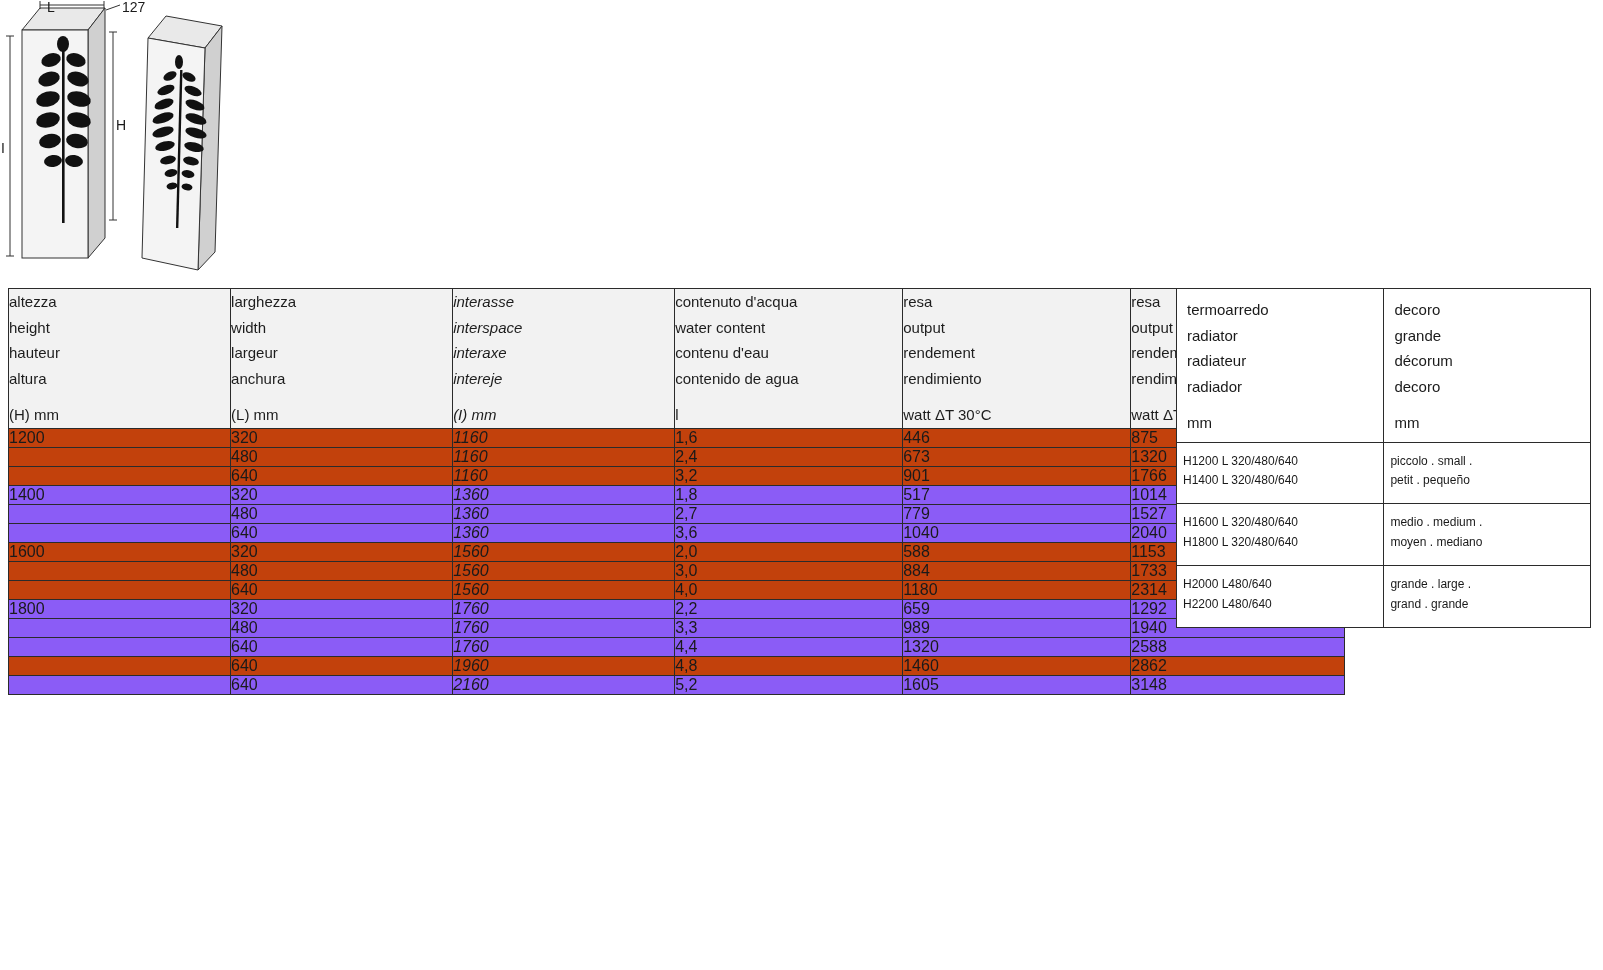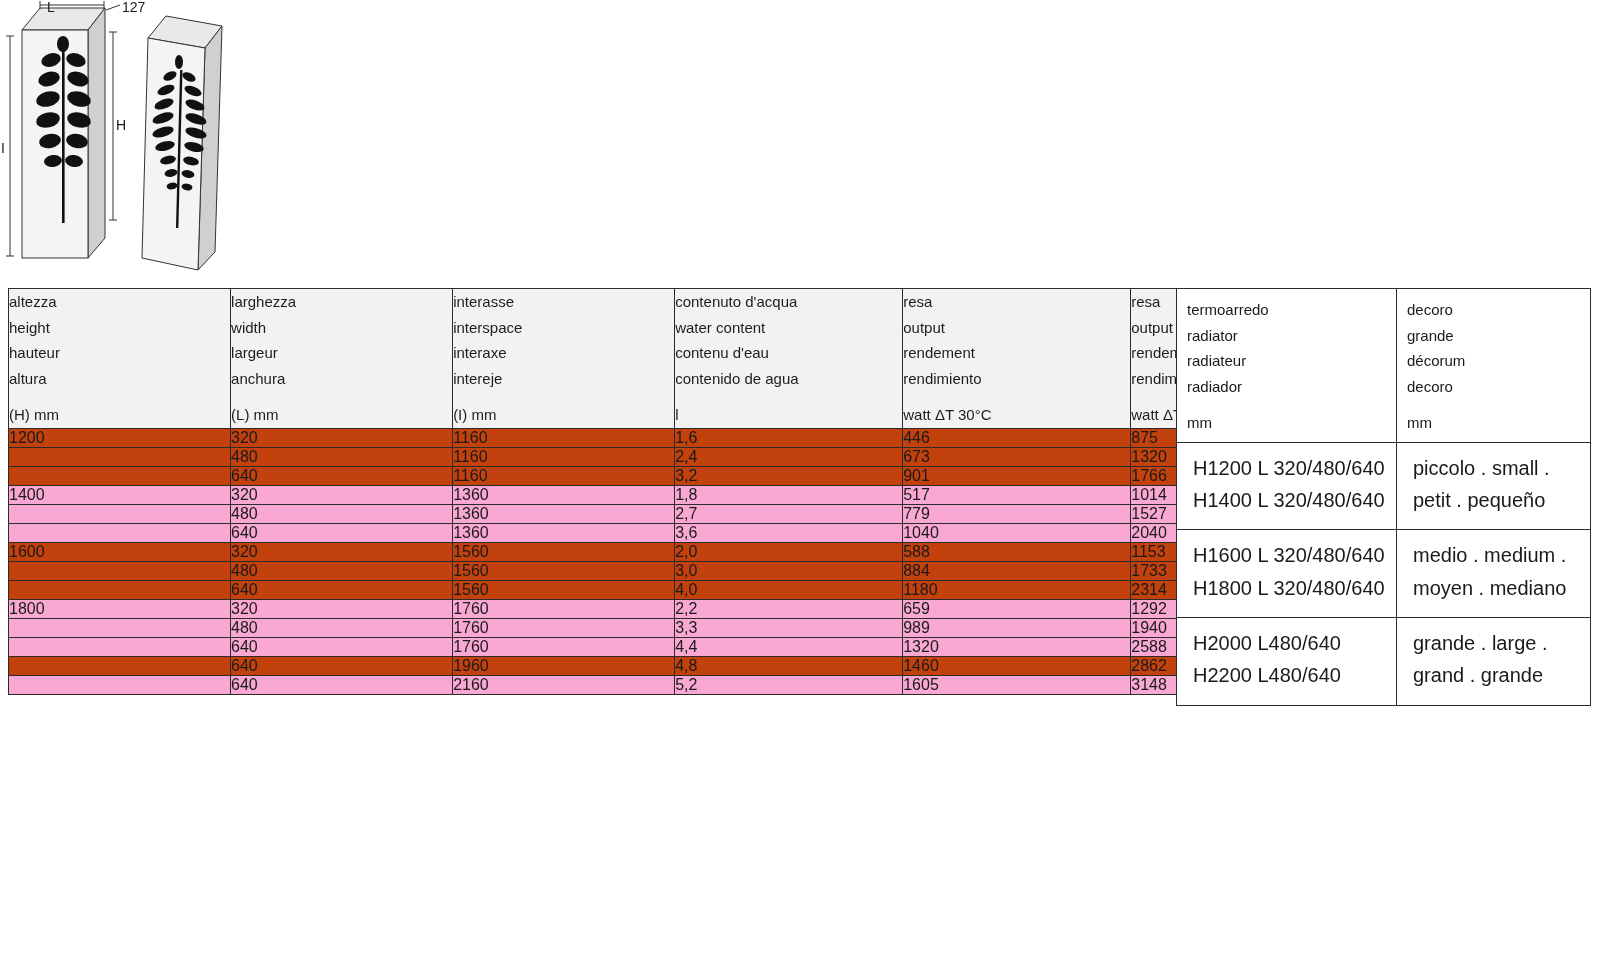--- a/index.html
+++ b/index.html
@@ -48,27 +48,27 @@
   .hdr-unit {
     margin-top: 11px;
   }
   .row-cell {
     padding: 7px 10px 7px 10px;
     height: 17px;
     font-size: 16px;
     white-space: nowrap;
   }
   .band-grey td { background: #c2410c; }
-  .band-light td { background: #f9a8d4; }
+  .band-light td { background: #8b5cf6; }
   
   tr.grp-start td { border-top: 1px solid #2b2b2b; }
   tr.grp-mid td, tr.grp-end td { border-top: none; }
   td.col-h { width: 185px; }
   td.col-l { width: 185px; }
-  td.col-i { width: 185px; }
+  td.col-i { width: 185px; font-style: italic; }
   td.col-w { width: 190px; }
   td.col-r30 { width: 190px; }
   td.col-r50 { width: 178px; }
 
   
   #legend-table {
     position: absolute;
     left: 1176px;
     top: 288px;
     width: 415px;
@@ -81,23 +81,23 @@
     background: #ffffff;
   }
   .legend-hdr {
     background: #ffffff;
     padding: 8px 10px 6px 10px;
     line-height: 1.70;
     font-size: 15px;
     white-space: nowrap;
   }
   .legend-cell {
-    padding: 9px 10px 13px 16px;
+    padding: 9px 10px 13px 6px;
     line-height: 1.62;
-    font-size: 20px;
+    font-size: 12px;
     white-space: nowrap;
   }
   td.lg-col1 { width: 196px; }
   td.lg-col2 { width: 198px; }
   .mono-line { display: block; }
 </style>
 </head>
 <body>
 
 <div id="drawing">

